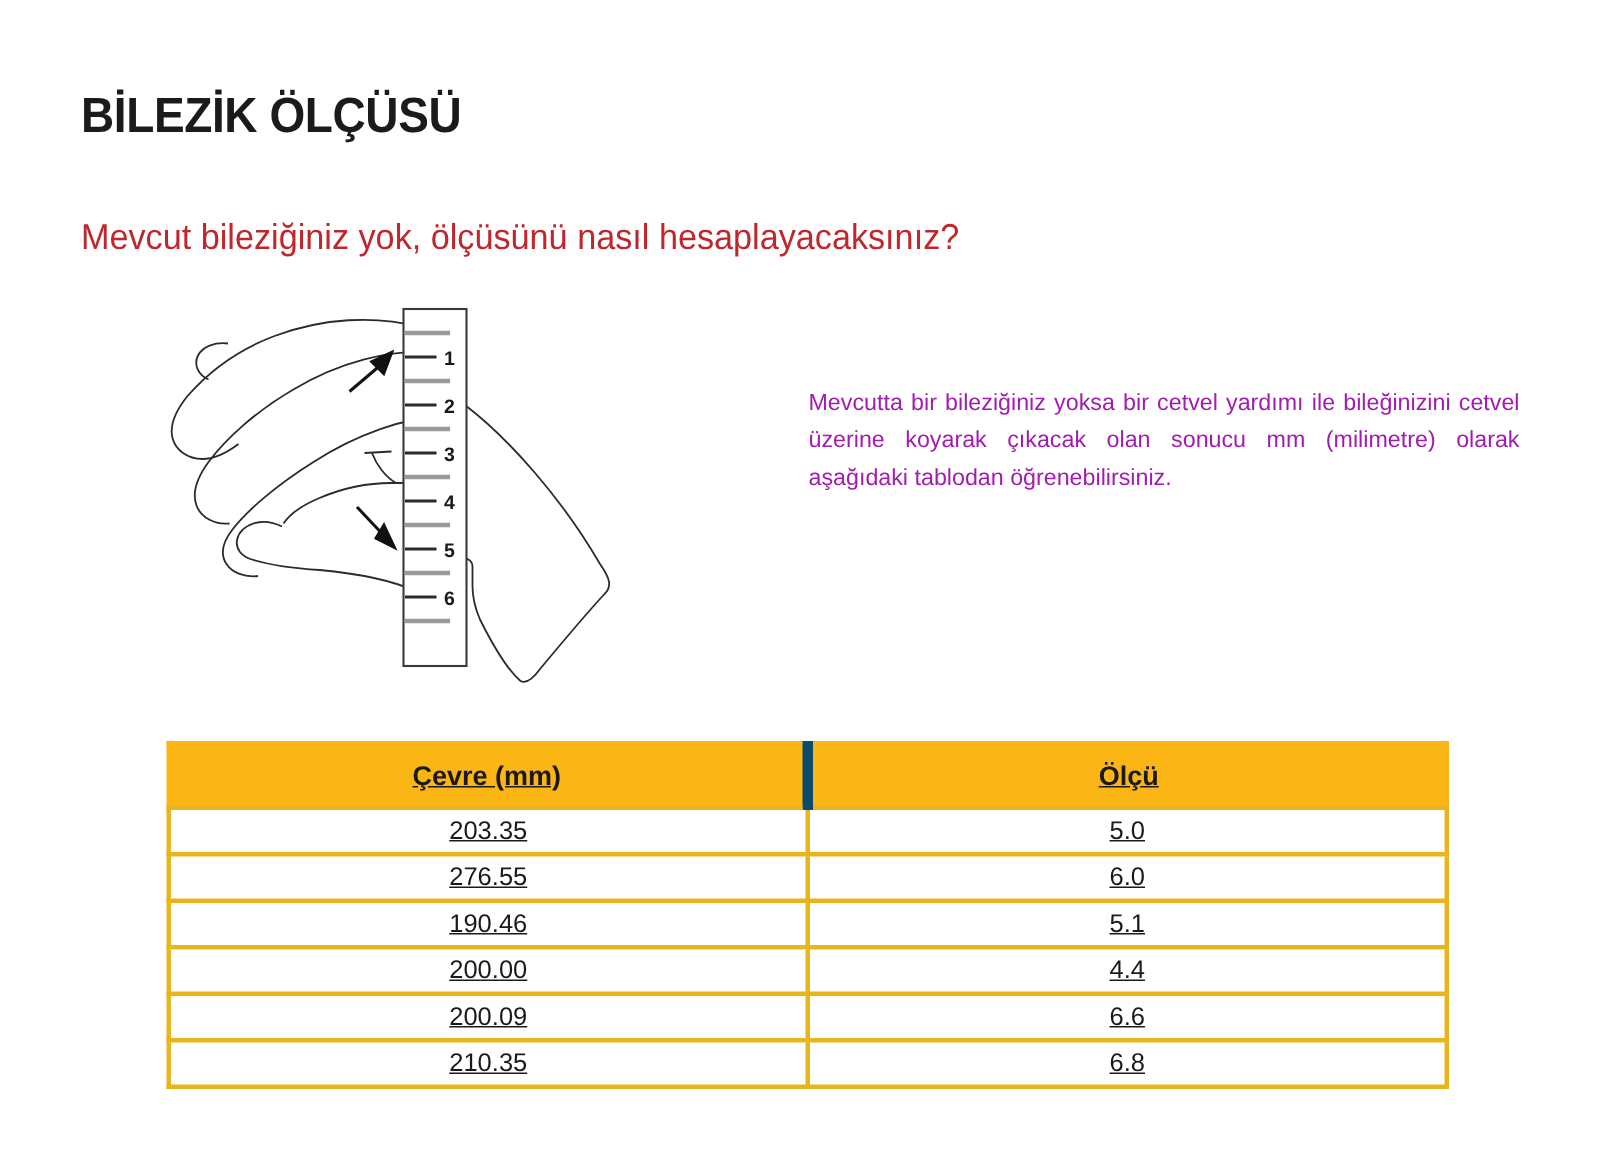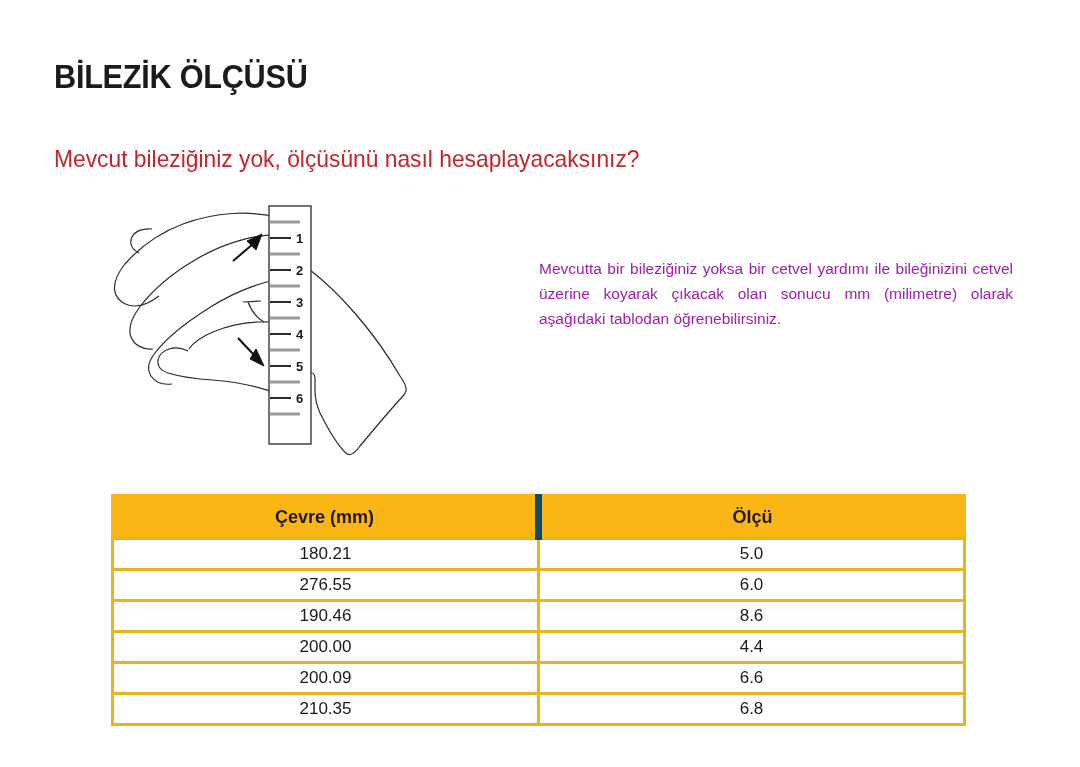--- a/index.html
+++ b/index.html
@@ -76,20 +76,21 @@
   }
   .size-table col.col-circ { width: 426px; }
   .size-table col.col-size { width: 426px; }
 
   .size-table th,
   .size-table td {
     border: 3px solid #e8b51d;
     text-align: center;
     color: #1a1a1a;
     padding: 0;
+    text-decoration: underline;
   }
   .size-table thead th {
     background: #fbb514;
     height: 40px;
     font-size: 18px;
     font-weight: bold;
     border-color: #fbb514;
     border-bottom-color: #e8b51d;
   }
   .size-table thead th.th-divider {
@@ -199,30 +200,30 @@
     <col class="col-size">
   </colgroup>
   <thead>
     <tr>
       <th>Çevre (mm)</th>
       <th class="th-divider">Ölçü</th>
     </tr>
   </thead>
   <tbody>
     <tr>
-      <td>180.21</td>
+      <td>203.35</td>
       <td>5.0</td>
     </tr>
     <tr>
       <td>276.55</td>
       <td>6.0</td>
     </tr>
     <tr>
       <td>190.46</td>
-      <td>8.6</td>
+      <td>5.1</td>
     </tr>
     <tr>
       <td>200.00</td>
       <td>4.4</td>
     </tr>
     <tr>
       <td>200.09</td>
       <td>6.6</td>
     </tr>
     <tr>

